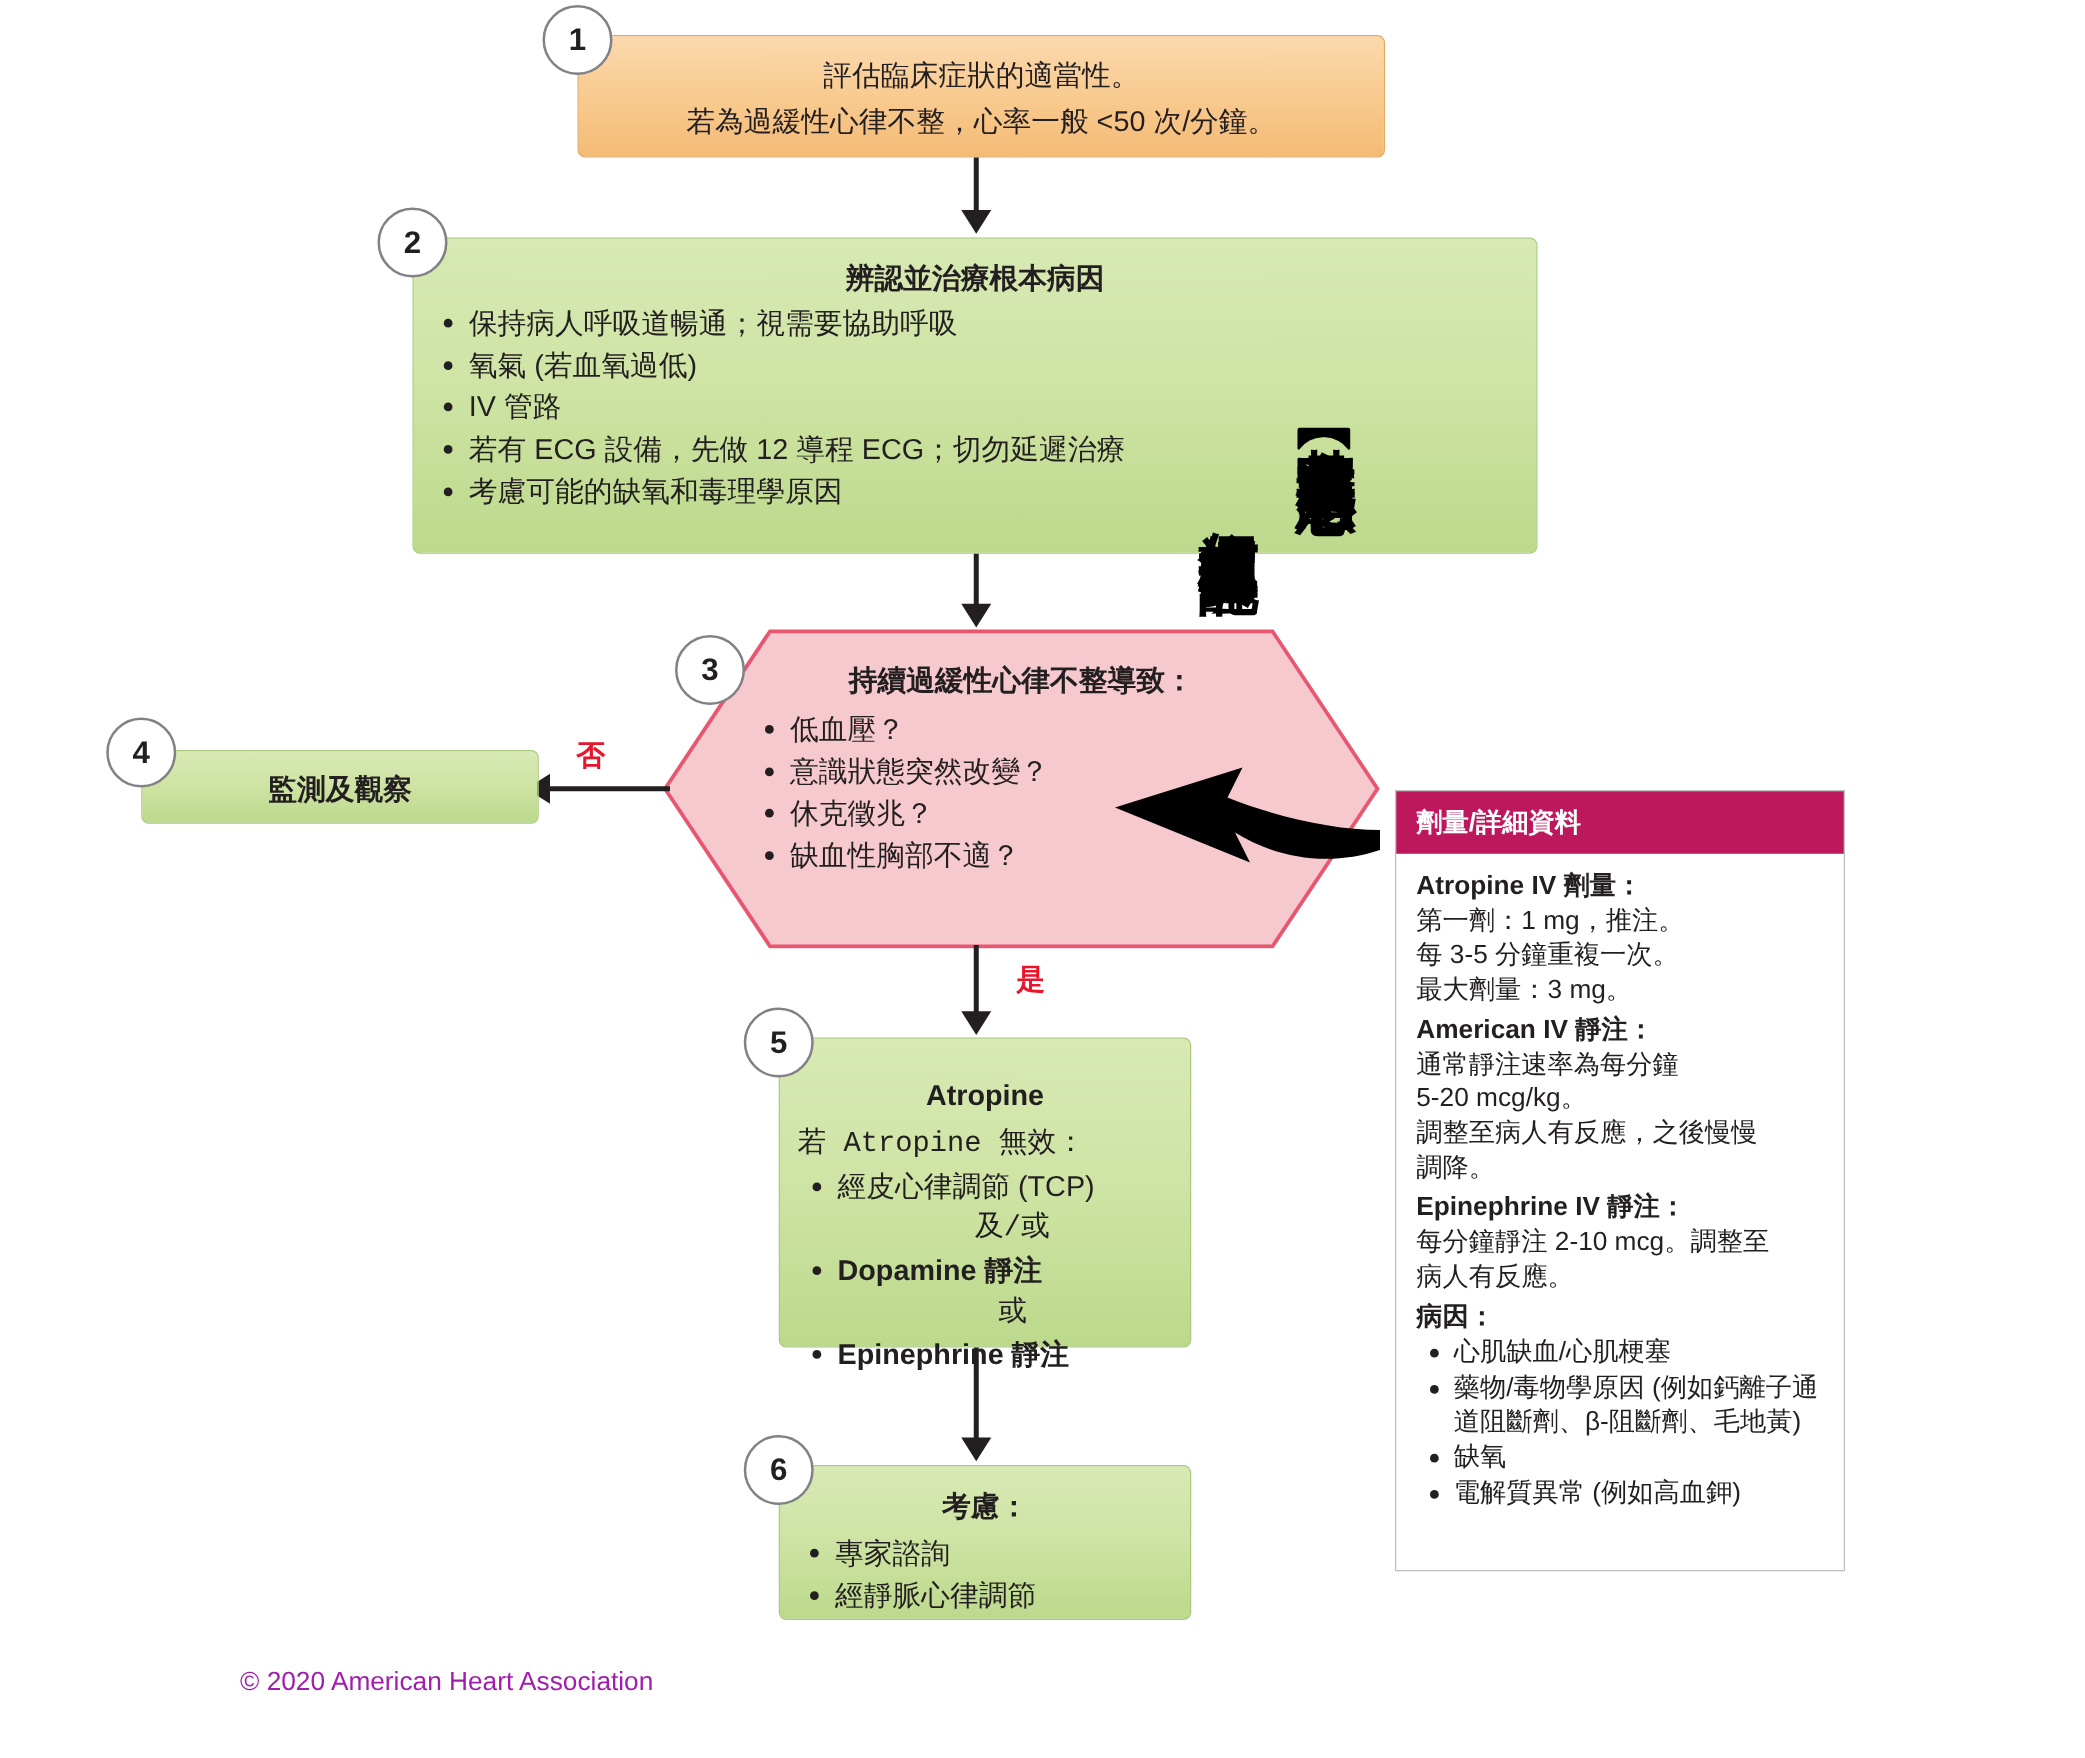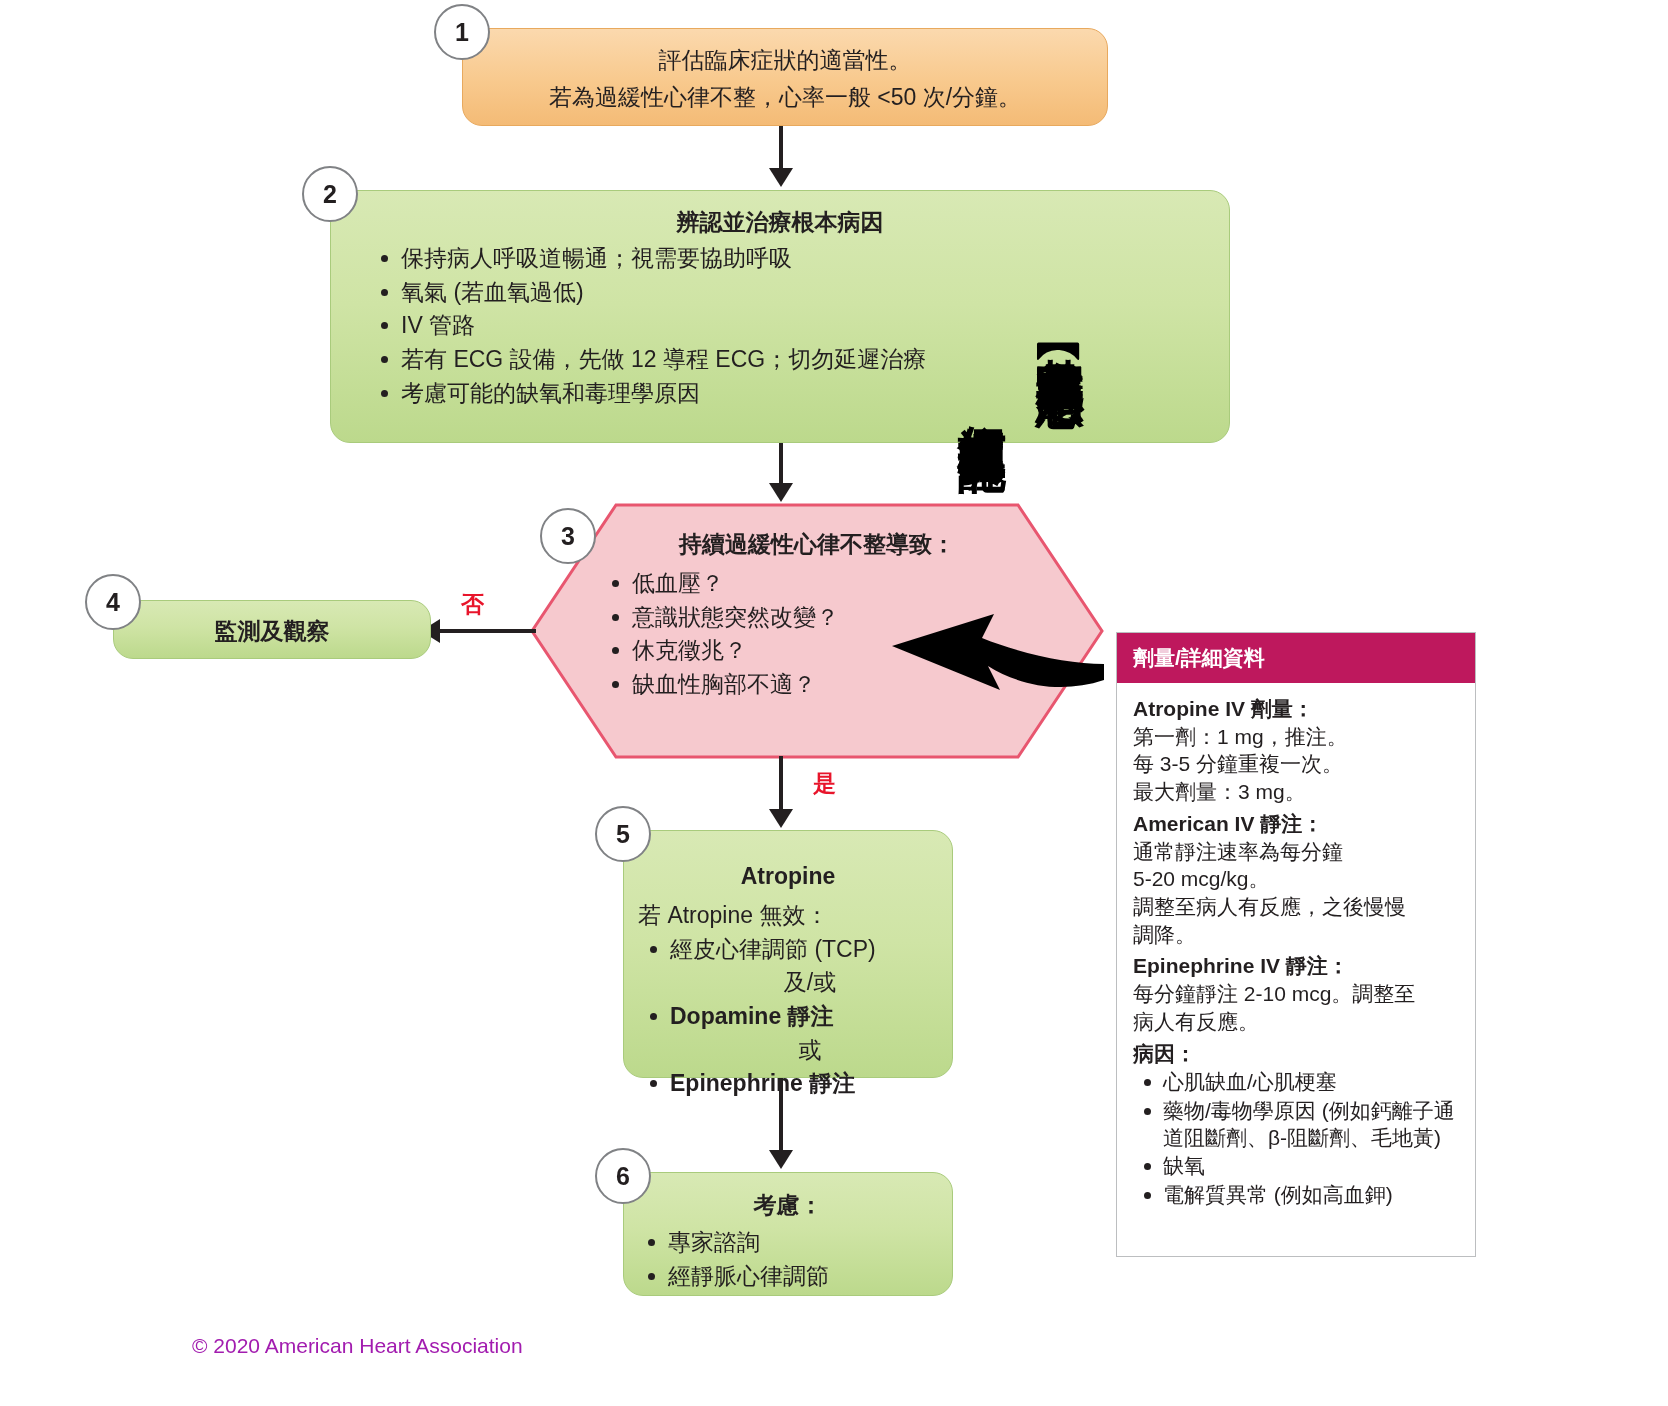--- a/index.html
+++ b/index.html
@@ -35,44 +35,45 @@
     font-size: 25px;
     font-weight: bold;
     color: #231f20;
     z-index: 12;
   }
 
   
   .box {
     position: absolute;
     box-sizing: border-box;
-    border-radius: 20px;
+    border-radius: 6px;
   }
   .box-orange {
     background: linear-gradient(180deg, #fbd9ae 0%, #f8c98d 55%, #f4bb76 100%);
     border: 1px solid #e8a95e;
   }
   .box-green {
     background: linear-gradient(180deg, #d8e9b4 0%, #cfe4a5 45%, #bcd98c 100%);
     border: 1px solid #a9cb7c;
   }
 
   .box-title {
     font-weight: bold;
     text-align: center;
     font-size: 23px;
     line-height: 1.35;
   }
   .box-body {
     font-size: 23px;
     line-height: 1.42;
+    font-family: Liberation Mono, monospace;
   }
   ul.bullets {
     margin: 4px 0 0 0;
-    padding-left: 48px;
+    padding-left: 22px;
     list-style: none;
   }
   ul.bullets > li {
     position: relative;
     padding-left: 22px;
     margin: 1px 0;
     font-size: 23px;
     line-height: 1.42;
   }
   ul.bullets > li::before {

